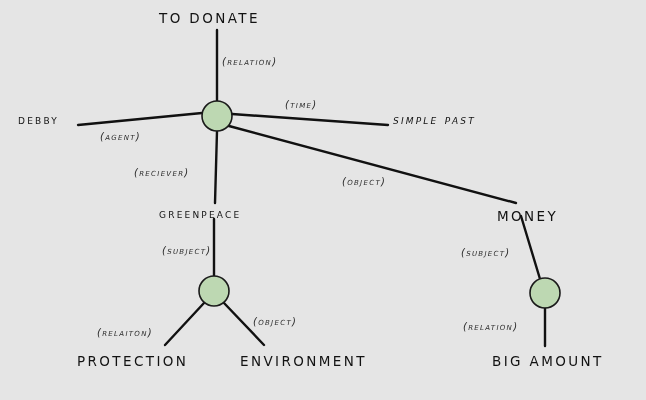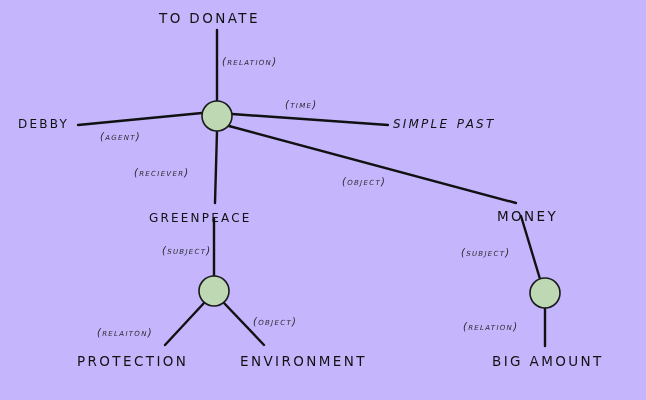--- a/index.html
+++ b/index.html
@@ -4,21 +4,21 @@
 <style>
   html, body {
     margin: 0;
     padding: 0;
     background: #ffffff;
   }
   #canvas {
     position: relative;
     width: 646px;
     height: 400px;
-    background: #c4b5fd;
+    background: #e5e5e5;
     overflow: hidden;
     font-family: "DejaVu Sans", sans-serif;
   }
   svg.graph {
     position: absolute;
     left: 0;
     top: 0;
     width: 646px;
     height: 400px;
   }
@@ -33,21 +33,21 @@
     stroke-width: 1.6;
   }
   .lbl {
     position: absolute;
     white-space: nowrap;
     color: #1a1a1a;
     font-family: "DejaVu Sans", sans-serif;
   }
   
   .concept {
-    font-size: 17px;
+    font-size: 13px;
     font-variant: small-caps;
     text-transform: lowercase;
     letter-spacing: 2.2px;
     font-weight: 500;
     color: #121212;
   }
   .concept.allcaps {
     font-variant: normal;
     text-transform: uppercase;
     letter-spacing: 2.4px;
@@ -85,21 +85,21 @@
         <circle cx="217" cy="116" r="15" class="node-circle" fill="#bdd8b2"></circle>
         <circle cx="214" cy="291" r="15" class="node-circle" fill="#bdd8b2"></circle>
         <circle cx="545" cy="293" r="15" class="node-circle" fill="#bdd8b2"></circle>
       </g>
   </svg>
 
   <div id="label-layer">
       <div class="lbl concept allcaps" style="left: 159px; top: 10px;">To donate</div>
       <div class="lbl concept" style="left: 18px; top: 112px;">Debby</div>
       <div class="lbl concept" style="left: 393px; top: 112px; font-style: italic;">Simple past</div>
-      <div class="lbl concept" style="left: 149px; top: 206px; text-align: right;">Greenpeace</div>
+      <div class="lbl concept" style="left: 159px; top: 206px; text-align: right;">Greenpeace</div>
       <div class="lbl concept allcaps" style="left: 497px; top: 208px; text-align: right;">Money</div>
       <div class="lbl concept allcaps" style="left: 77px; top: 353px;">Protection</div>
       <div class="lbl concept allcaps" style="left: 240px; top: 353px;">Environment</div>
       <div class="lbl concept allcaps" style="left: 492px; top: 353px;">Big amount</div>
       <div class="lbl role" style="left: 222px; top: 56px;">(Relation)</div>
       <div class="lbl role" style="left: 100px; top: 99px; margin-top: 32px;">(Agent)</div>
       <div class="lbl role" style="left: 285px; top: 99px;">(Time)</div>
       <div class="lbl role" style="left: 134px; top: 167px;">(Reciever)</div>
       <div class="lbl role" style="left: 342px; top: 176px;">(Object)</div>
       <div class="lbl role" style="left: 162px; top: 245px;">(Subject)</div>

